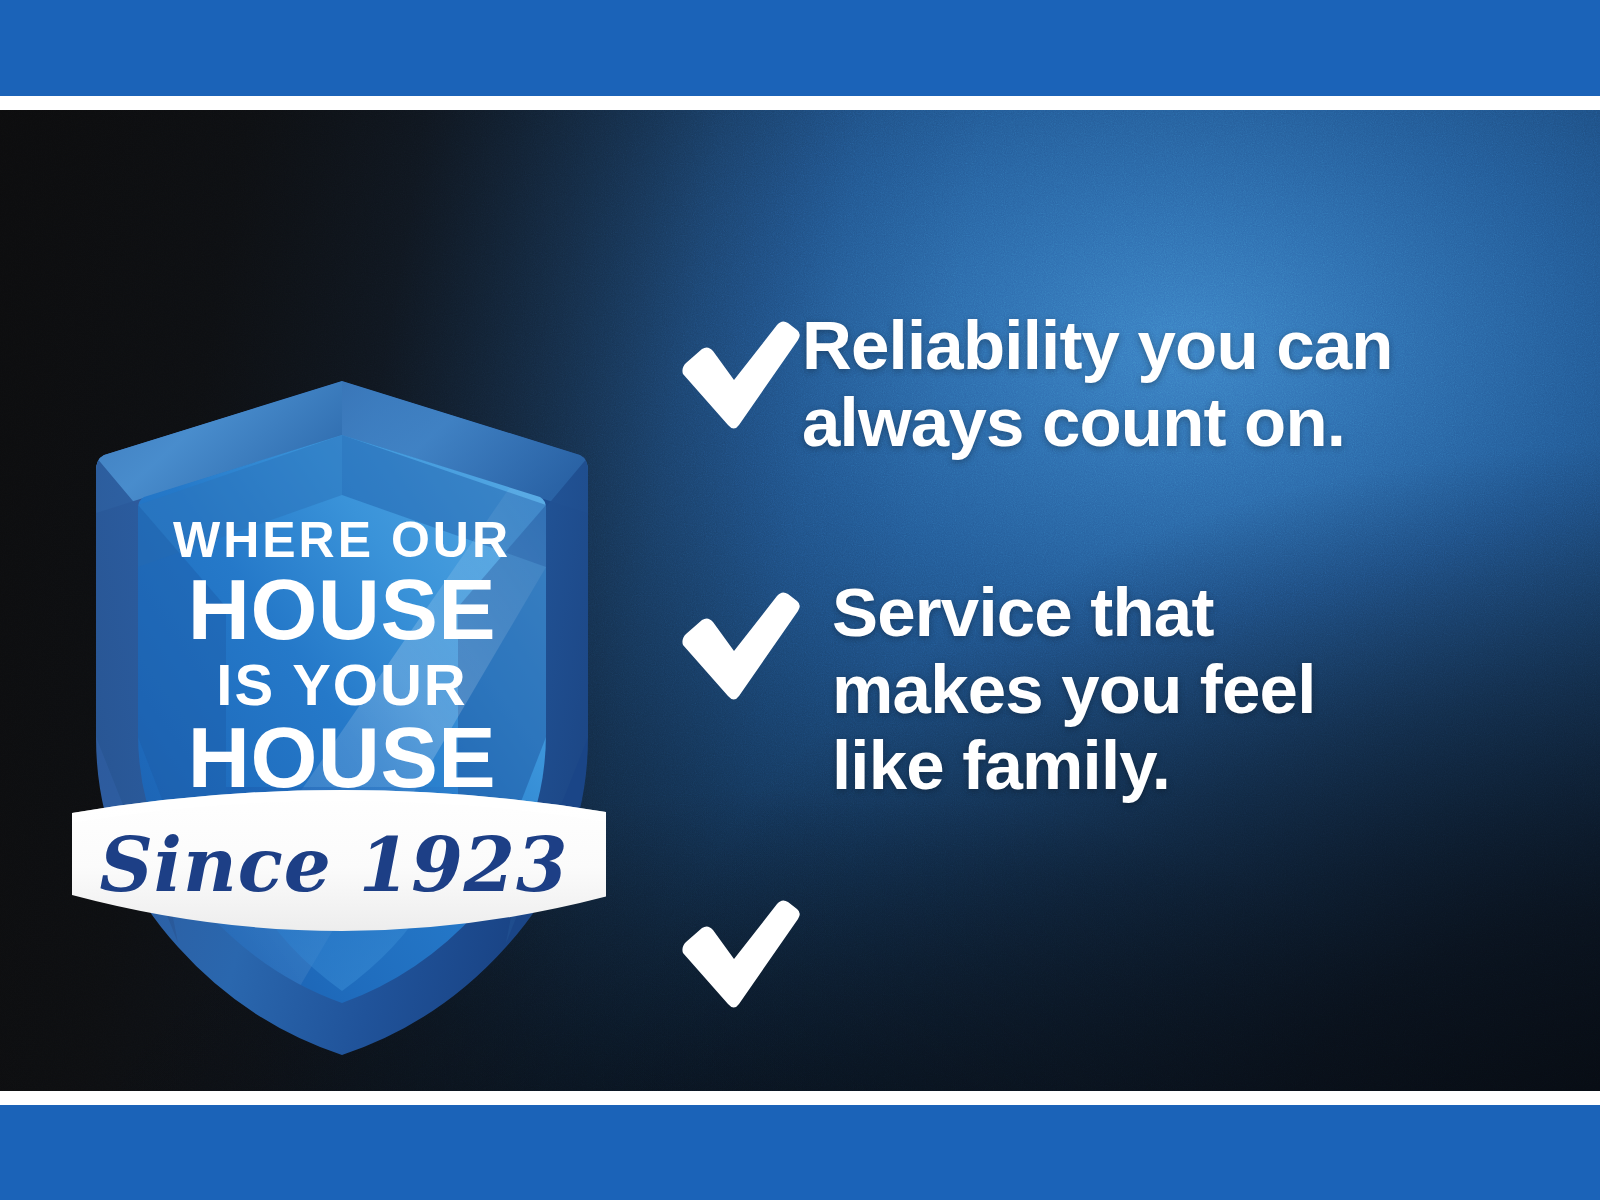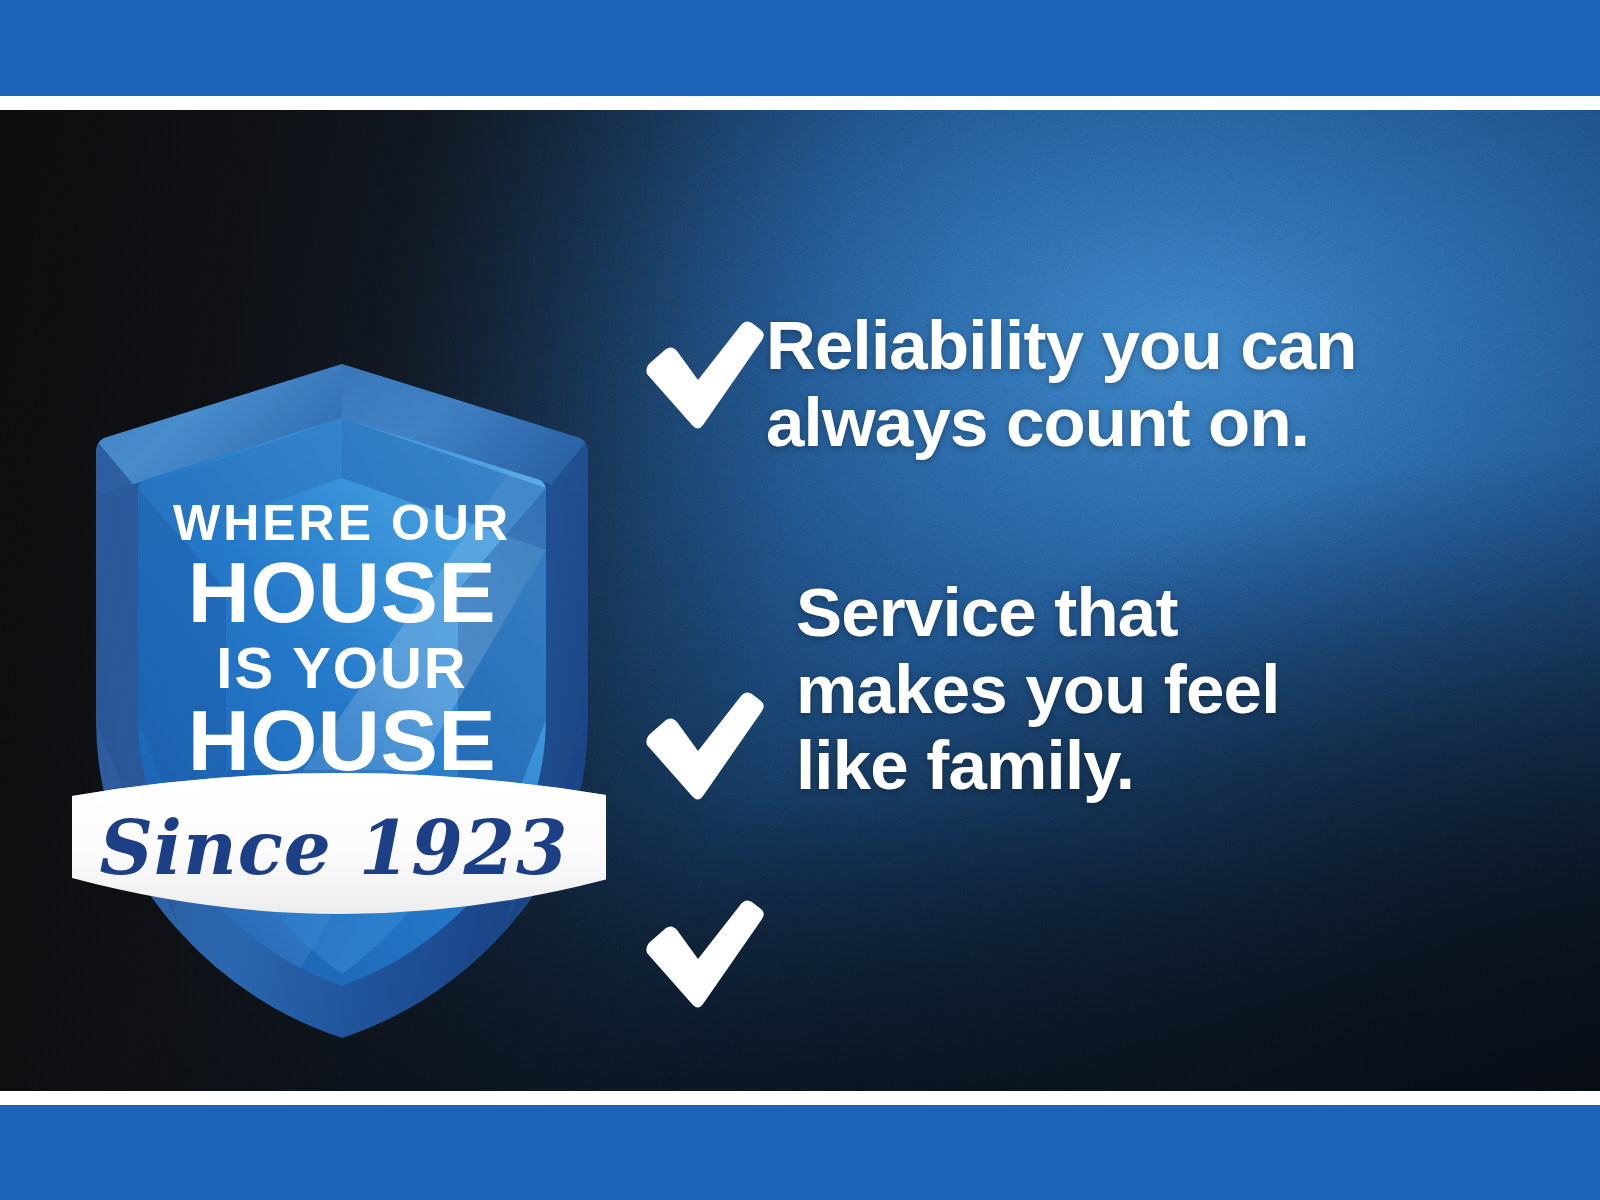--- a/index.html
+++ b/index.html
@@ -98,21 +98,21 @@
     inset: -40px;
     opacity: 0.5;
     mix-blend-mode: overlay;
     pointer-events: none;
   }
 
   
   #emblem {
     position: absolute;
     left: 66px;
-    top: 140px;
+    top: 157px;
     width: 540px;
     height: 800px;
   }
   #emblem svg { display: block; width: 100%; height: 100%; }
 
   
   .sh-line {
     fill: #ffffff;
     font-family: "Liberation Sans", sans-serif;
     font-weight: bold;
@@ -127,21 +127,21 @@
     font-style: italic;
     font-weight: bold;
     font-size: 74px;
     text-anchor: middle;
     letter-spacing: 1px;
   }
 
   
   #bullets {
     position: absolute;
-    left: 640px;
+    left: 676px;
     top: 196px;
     width: 880px;
   }
   .bullet {
     position: relative;
     display: flex;
     align-items: flex-start;
   }
   .bullet .check {
     flex: 0 0 auto;
@@ -156,21 +156,21 @@
     font-family: "Liberation Sans", sans-serif;
     font-weight: bold;
     font-size: 69px;
     line-height: 1.11;
     letter-spacing: -0.8px;
     white-space: pre-line;
     text-shadow: 0 2px 7px rgba(0,0,0,0.30);
     padding-top: 2px;
   }
   #b1 { margin-bottom: 112px; }
-  #b2 { margin-bottom: 76px; align-items: flex-end; }
+  #b2 { margin-bottom: 76px; }
   #b1 .check { margin-top: 12px; }
   #b2 .check { margin-top: 16px; }
   #b3 .check { margin-top: 16px; }
   #b2 .btext, #b3 .btext { padding-left: 30px; }
 </style>
 </head>
 <body>
 
 <div id="poster">
 

